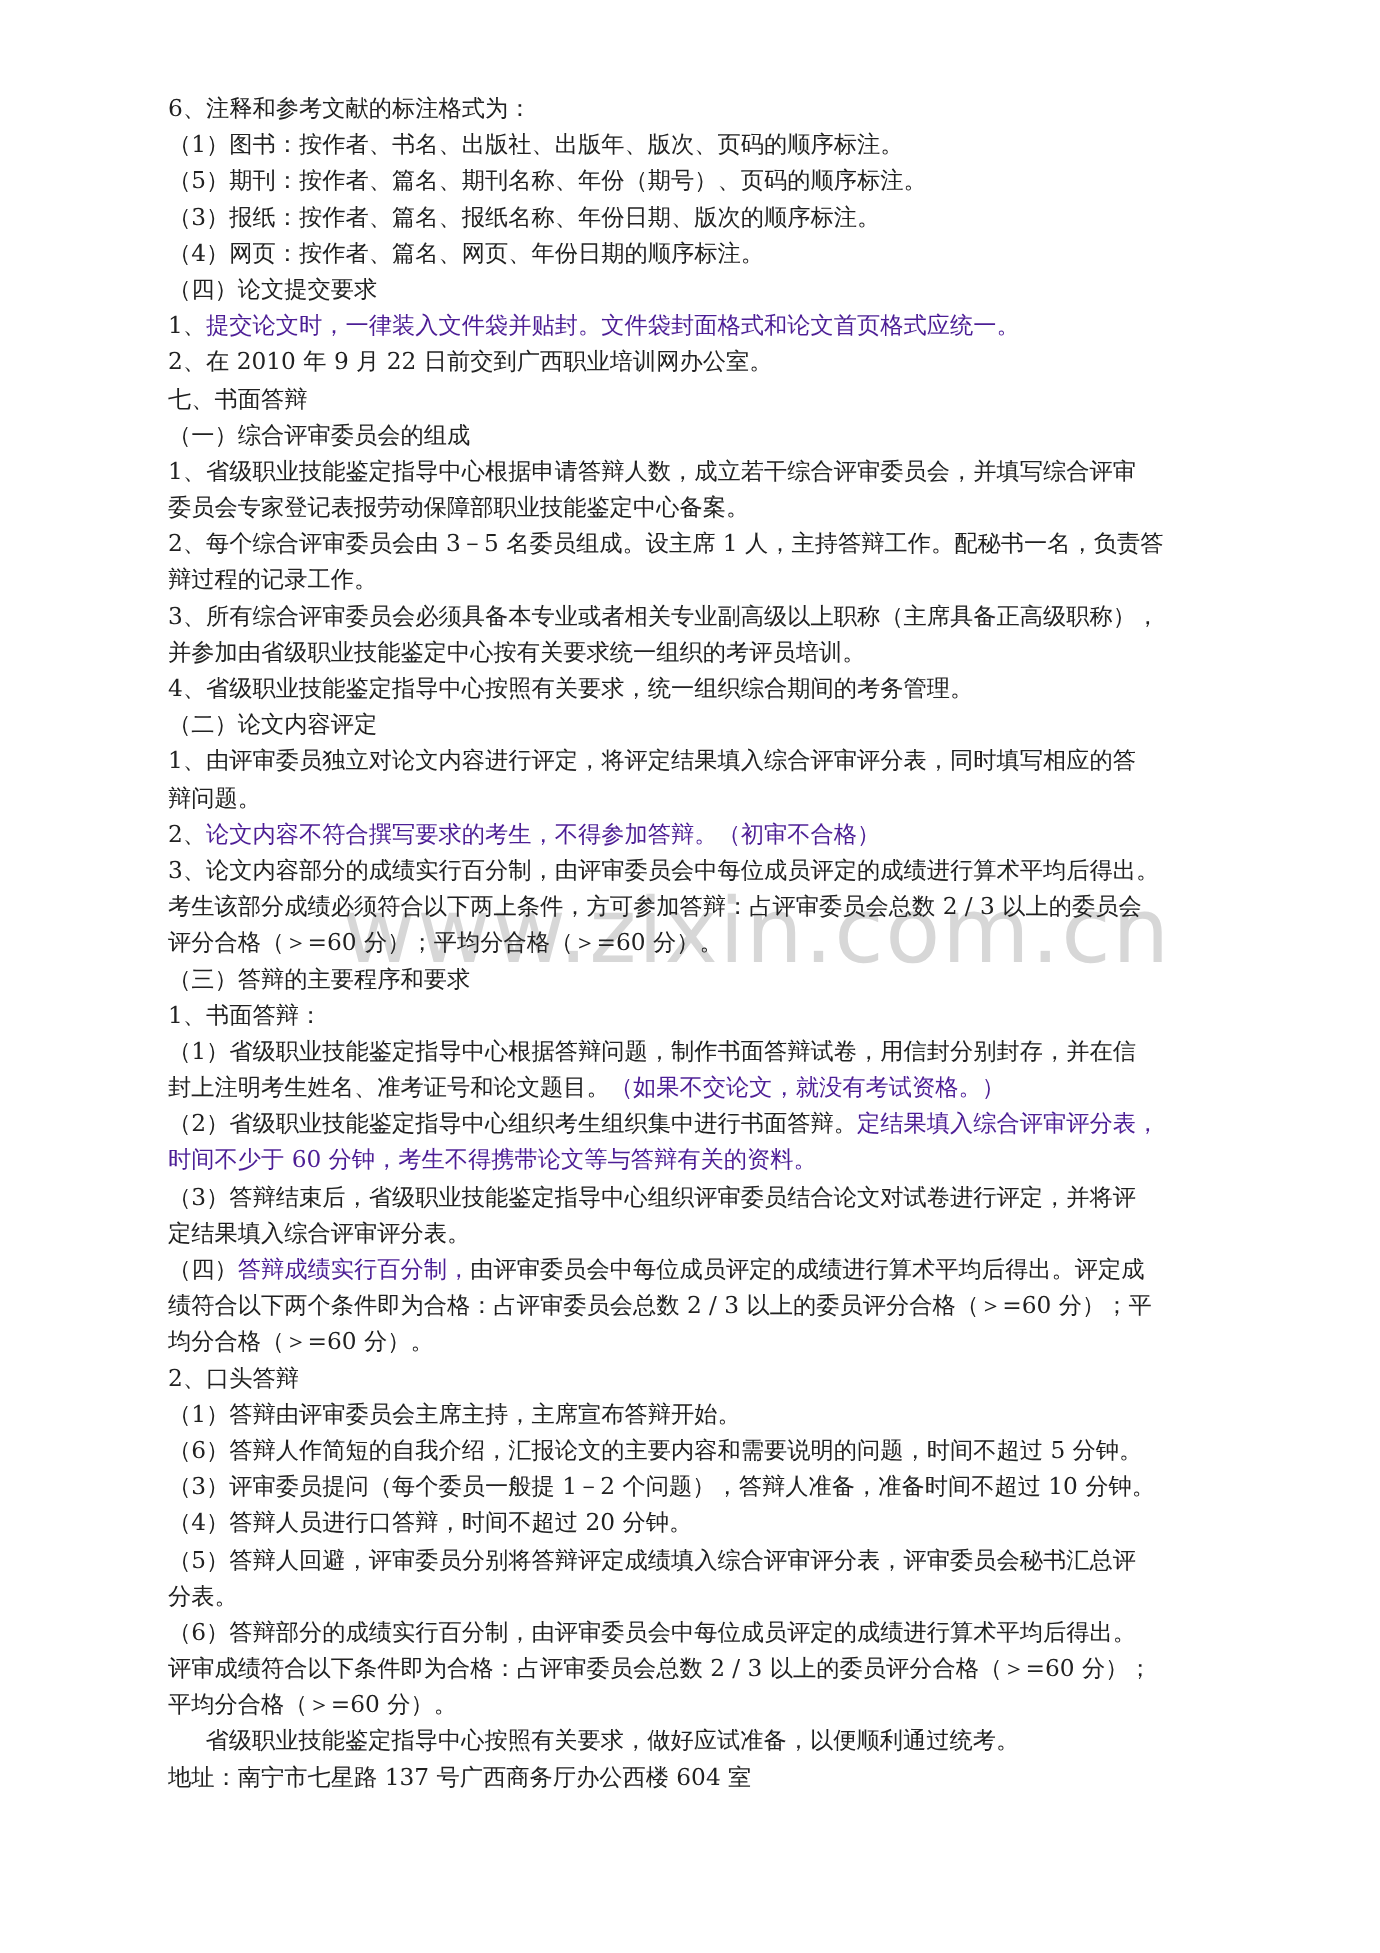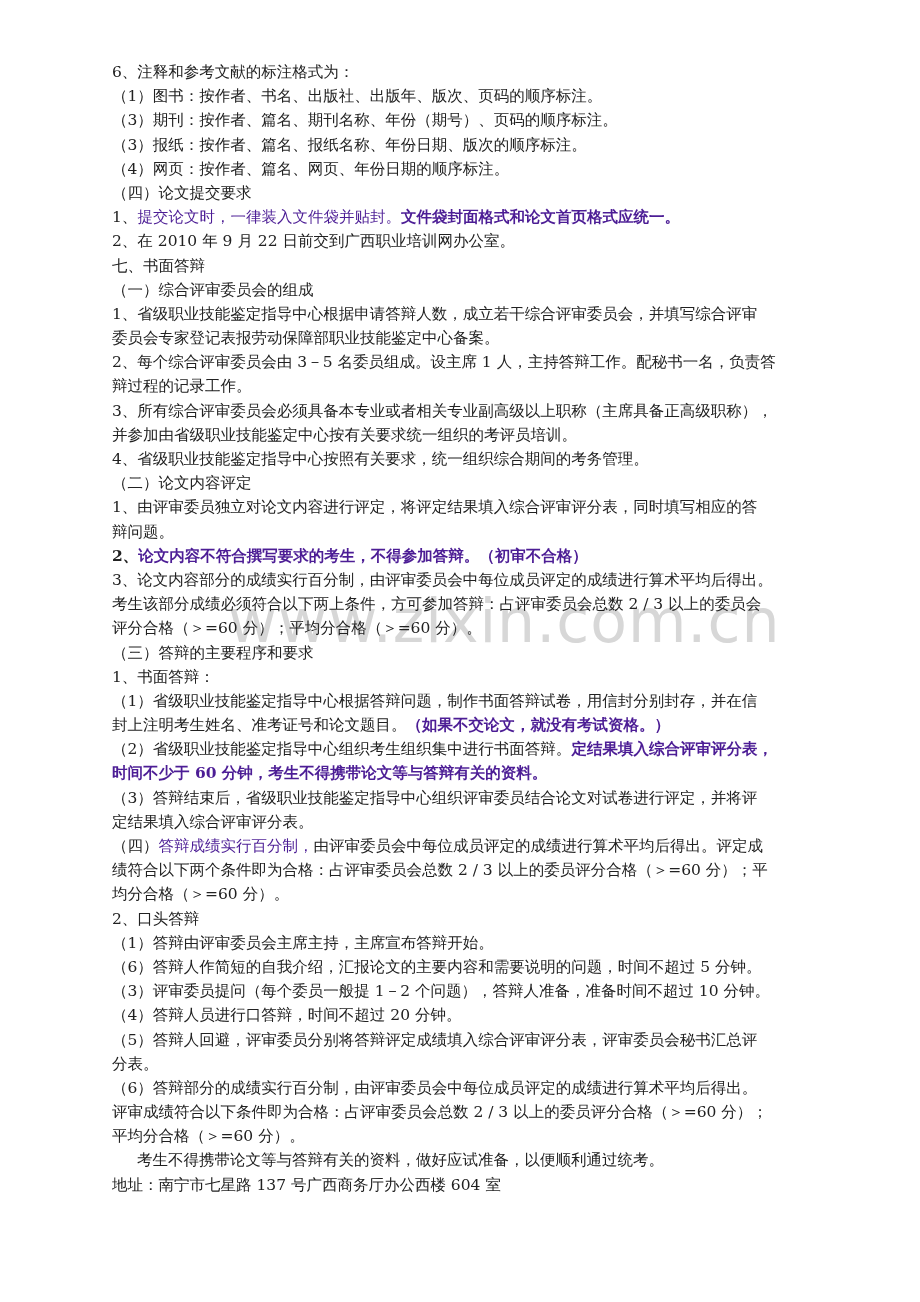--- a/index.html
+++ b/index.html
@@ -37,31 +37,31 @@
     box-sizing: border-box;
   }
   .line {
     height: 24.2px;
     line-height: 24.2px;
     font-size: 15.5px;
     color: #212121;
     white-space: nowrap;
   }
   .line span.red  { color: #4c1d95; }
-  .line span.bold { font-weight: 700; }
+  .line span.bold { font-weight: 400; }
 </style>
 </head>
 <body>
 
 <div class="watermark">www.zixin.com.cn</div>
 
 <div class="doc">
     <div class="line"><span>6、注释和参考文献的标注格式为：</span></div>
     <div class="line"><span>（1）图书：按作者、书名、出版社、出版年、版次、页码的顺序标注。</span></div>
-    <div class="line"><span>（3）期刊：按作者、篇名、期刊名称、年份（期号）、页码的顺序标注。</span></div>
+    <div class="line"><span>（5）期刊：按作者、篇名、期刊名称、年份（期号）、页码的顺序标注。</span></div>
     <div class="line"><span>（3）报纸：按作者、篇名、报纸名称、年份日期、版次的顺序标注。</span></div>
     <div class="line"><span>（4）网页：按作者、篇名、网页、年份日期的顺序标注。</span></div>
     <div class="line"><span>（四）论文提交要求</span></div>
     <div class="line"><span>1、</span><span class="red">提交论文时，一律装入文件袋并贴封。</span><span class="red bold">文件袋封面格式和论文首页格式应统一。</span></div>
     <div class="line"><span>2、在 2010 年 9 月 22 日前交到广西职业培训网办公室。</span></div>
     <div class="line"><span>七、书面答辩</span></div>
     <div class="line"><span>（一）综合评审委员会的组成</span></div>
     <div class="line"><span>1、省级职业技能鉴定指导中心根据申请答辩人数，成立若干综合评审委员会，并填写综合评审</span></div>
     <div class="line"><span>委员会专家登记表报劳动保障部职业技能鉴定中心备案。</span></div>
     <div class="line"><span>2、每个综合评审委员会由 3－5 名委员组成。设主席 1 人，主持答辩工作。配秘书一名，负责答</span></div>
@@ -90,15 +90,15 @@
     <div class="line"><span>2、口头答辩</span></div>
     <div class="line"><span>（1）答辩由评审委员会主席主持，主席宣布答辩开始。</span></div>
     <div class="line"><span>（6）答辩人作简短的自我介绍，汇报论文的主要内容和需要说明的问题，时间不超过 5 分钟。</span></div>
     <div class="line"><span>（3）评审委员提问（每个委员一般提 1－2 个问题），答辩人准备，准备时间不超过 10 分钟。</span></div>
     <div class="line"><span>（4）答辩人员进行口答辩，时间不超过 20 分钟。</span></div>
     <div class="line"><span>（5）答辩人回避，评审委员分别将答辩评定成绩填入综合评审评分表，评审委员会秘书汇总评</span></div>
     <div class="line"><span>分表。</span></div>
     <div class="line"><span>（6）答辩部分的成绩实行百分制，由评审委员会中每位成员评定的成绩进行算术平均后得出。</span></div>
     <div class="line"><span>评审成绩符合以下条件即为合格：占评审委员会总数 2 / 3 以上的委员评分合格（＞=60 分）；</span></div>
     <div class="line"><span>平均分合格（＞=60 分）。</span></div>
-    <div class="line" style="padding-left: 25px;"><span>考生不得携带论文等与答辩有关的资料，做好应试准备，以便顺利通过统考。</span></div>
+    <div class="line" style="padding-left: 25px;"><span>省级职业技能鉴定指导中心按照有关要求，做好应试准备，以便顺利通过统考。</span></div>
     <div class="line"><span>地址：南宁市七星路 137 号广西商务厅办公西楼 604 室</span></div>
   </div>
 
 </body></html>

